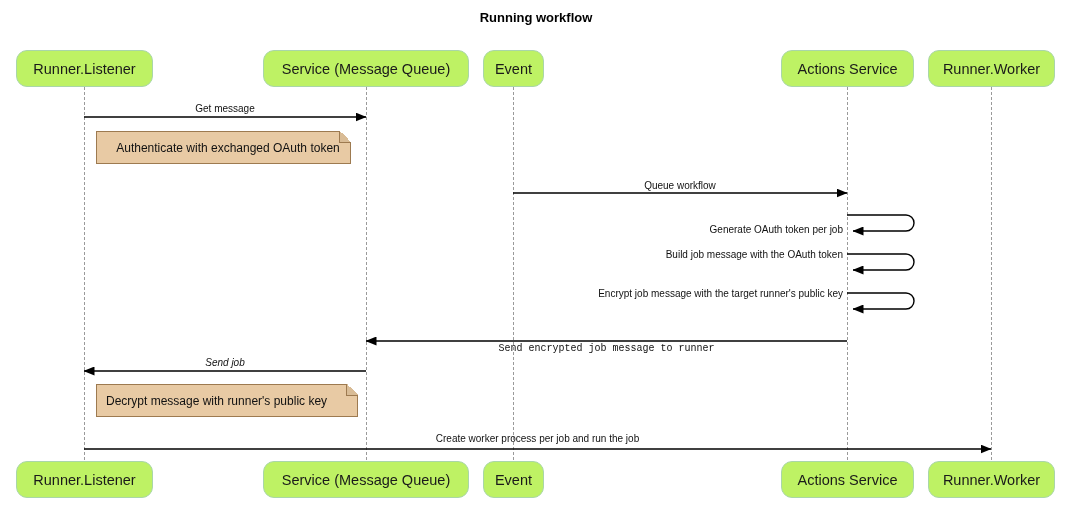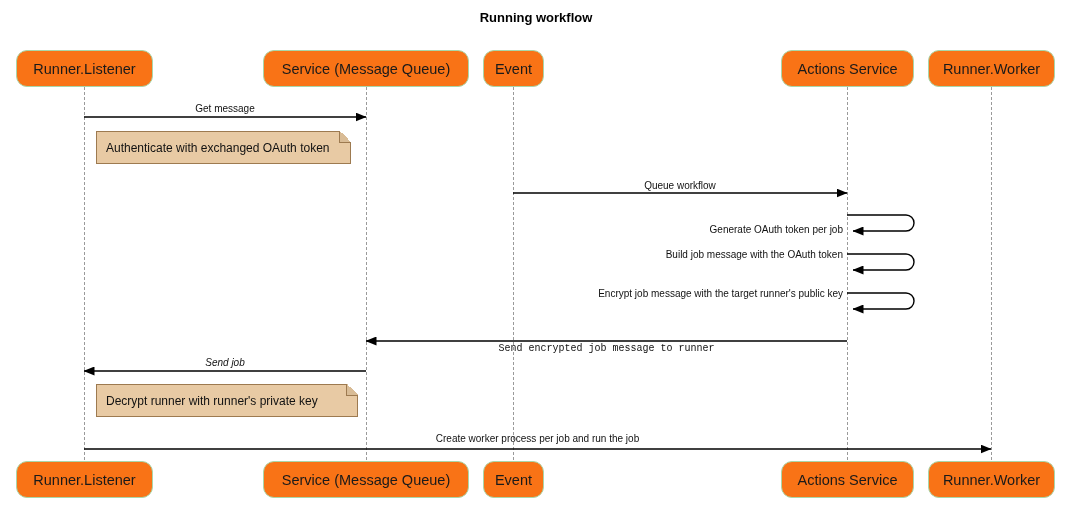--- a/index.html
+++ b/index.html
@@ -8,21 +8,21 @@
     font-family:"Liberation Sans","DejaVu Sans",sans-serif;
     overflow:hidden;position:relative;
   }
   #diagram{position:absolute;left:0;top:0;width:1072px;height:523px;}
   .title{
     position:absolute;left:0;top:10px;width:1072px;text-align:center;
     font-size:13px;font-weight:bold;color:#000;
   }
   .participant{
     position:absolute;box-sizing:border-box;
-    background:#f97316;border:1px solid #a9d6a9;border-radius:11px;
+    background:#bef264;border:1px solid #a9d6a9;border-radius:11px;
     display:flex;align-items:center;justify-content:center;
     font-size:14.5px;color:#1a1a1a;white-space:nowrap;
   }
   .lifeline{
     position:absolute;width:0;border-left:1px dashed #9a9a9a;
   }
   .msg-label{
     position:absolute;font-size:10px;color:#111;white-space:nowrap;
     line-height:14px;
   }
@@ -123,23 +123,23 @@
   <div class="msg-label right" style="left:400px;top:248px;width:443px;">Build job message with the OAuth token</div>
 
   <div class="msg-label right" style="left:400px;top:287px;width:443px;">Encrypt job message with the target runner's public key</div>
 
   <div class="msg-label center" style="left:366px;top:342px;width:481px;font-family:Liberation Mono, monospace;">Send encrypted job message to runner</div>
 
   <div class="msg-label center" style="left:84px;top:356px;width:282px;font-style:italic;">Send job</div>
 
   <div class="msg-label center" style="left:84px;top:432px;width:907px;">Create worker process per job and run the job</div>
 
-  <div class="note" style="left:96px;top:131px;width:255px;height:33px;">
+  <div class="note" style="left:96px;top:131px;width:255px;height:33px;justify-content:center;">
     <span>Authenticate with exchanged OAuth token</span>
     <span class="fold"></span>
   </div>
 
   <div class="note" style="left:96px;top:384px;width:262px;height:33px;">
-    <span>Decrypt runner with runner's private key</span>
+    <span>Decrypt message with runner's public key</span>
     <span class="fold"></span>
   </div>
 
 </div>
 
 </body></html>

